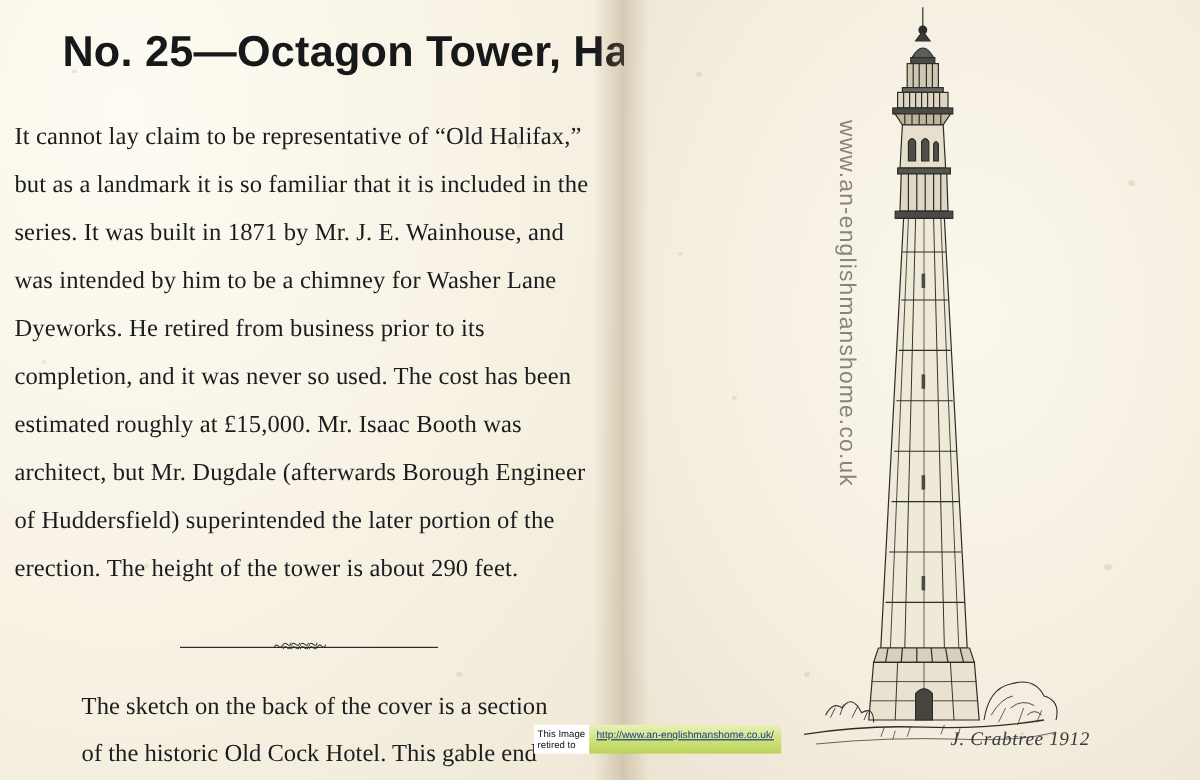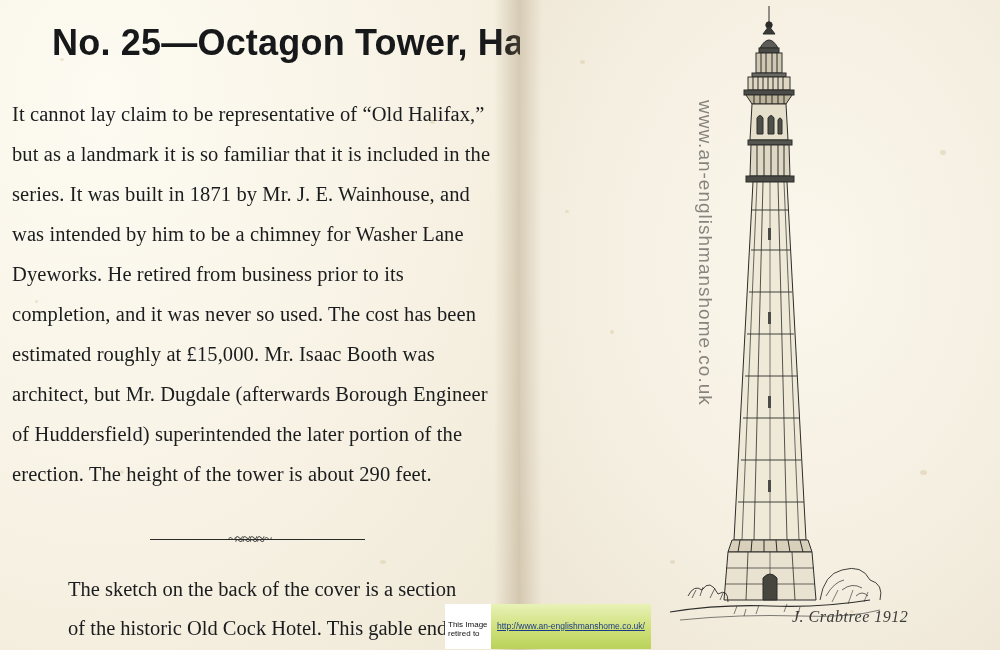--- a/index.html
+++ b/index.html
@@ -144,29 +144,29 @@
     display: flex;
     align-items: stretch;
     z-index: 6;
     font-family: "Liberation Sans", sans-serif;
   }
   #wm-badge .wm-left {
     background: #ffffff;
     color: #111;
     font-size: 8px;
     line-height: 9px;
-    padding: 16px 3px 3px 3px;
+    padding: 3px 3px 3px 3px;
     width: 40px;
   }
   #wm-badge .wm-right {
     background: linear-gradient(to bottom, #e8f2b8, #cfe07a 55%, #b9d35a);
     color: #1b3a8a;
     font-size: 8.5px;
     line-height: 17px;
-    padding: 14px 6px;
+    padding: 0 6px;
     text-decoration: underline;
     white-space: nowrap;
   }
 
   .sig {
     position: absolute;
     left: 272px;
     top: 608px;
     font-family: "Liberation Serif", serif;
     font-size: 16px;

